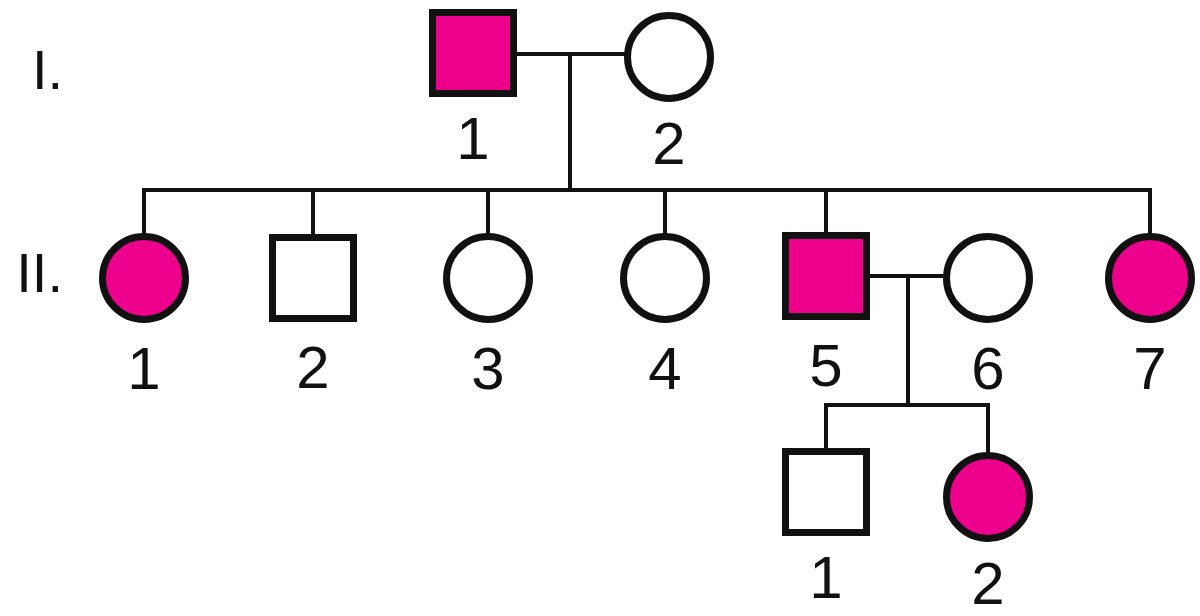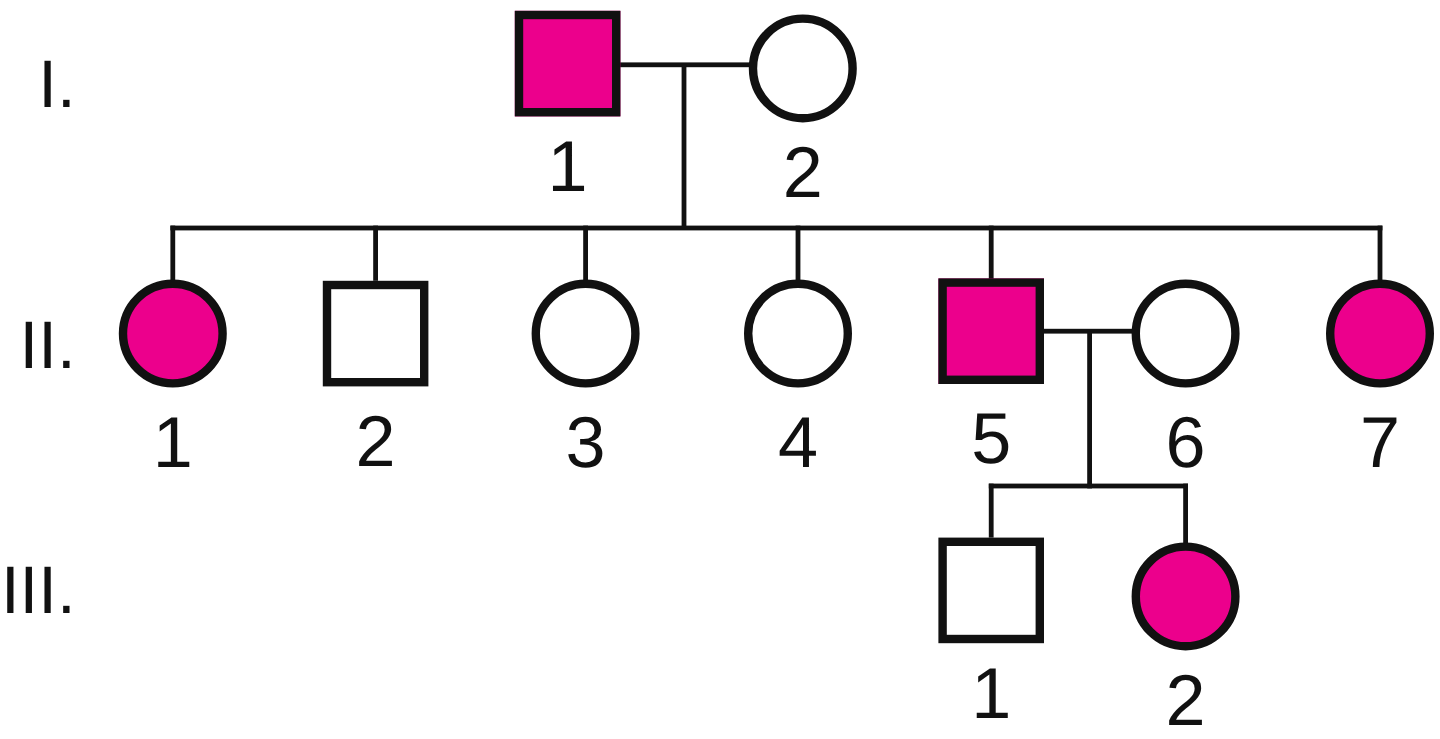--- a/index.html
+++ b/index.html
@@ -48,22 +48,21 @@
     line-height: 1;
     z-index: 2;
   }
 </style>
 </head>
 <body>
 
 <div class="canvas">
 
   <div class="gen-label" style="top:42px">I.</div>
-  <div class="gen-label" style="top:260px">II.</div>
-  <div class="gen-label" style="top:464px">III.</div>
+  <div class="gen-label" style="top:245px">II.</div>
 
   <div class="line" style="left:515px;top:52px;width:111px;height:4px"></div>
   <div class="line" style="left:568px;top:54px;width:4px;height:136px"></div>
   <div class="line" style="left:142px;top:188px;width:1010px;height:4px"></div>
   <div class="line" style="left:142px;top:188px;width:4px;height:50px"></div>
   <div class="line" style="left:311px;top:188px;width:4px;height:50px"></div>
   <div class="line" style="left:486px;top:188px;width:4px;height:50px"></div>
   <div class="line" style="left:663px;top:188px;width:4px;height:50px"></div>
   <div class="line" style="left:824px;top:188px;width:4px;height:50px"></div>
   <div class="line" style="left:1148px;top:188px;width:4px;height:50px"></div>

